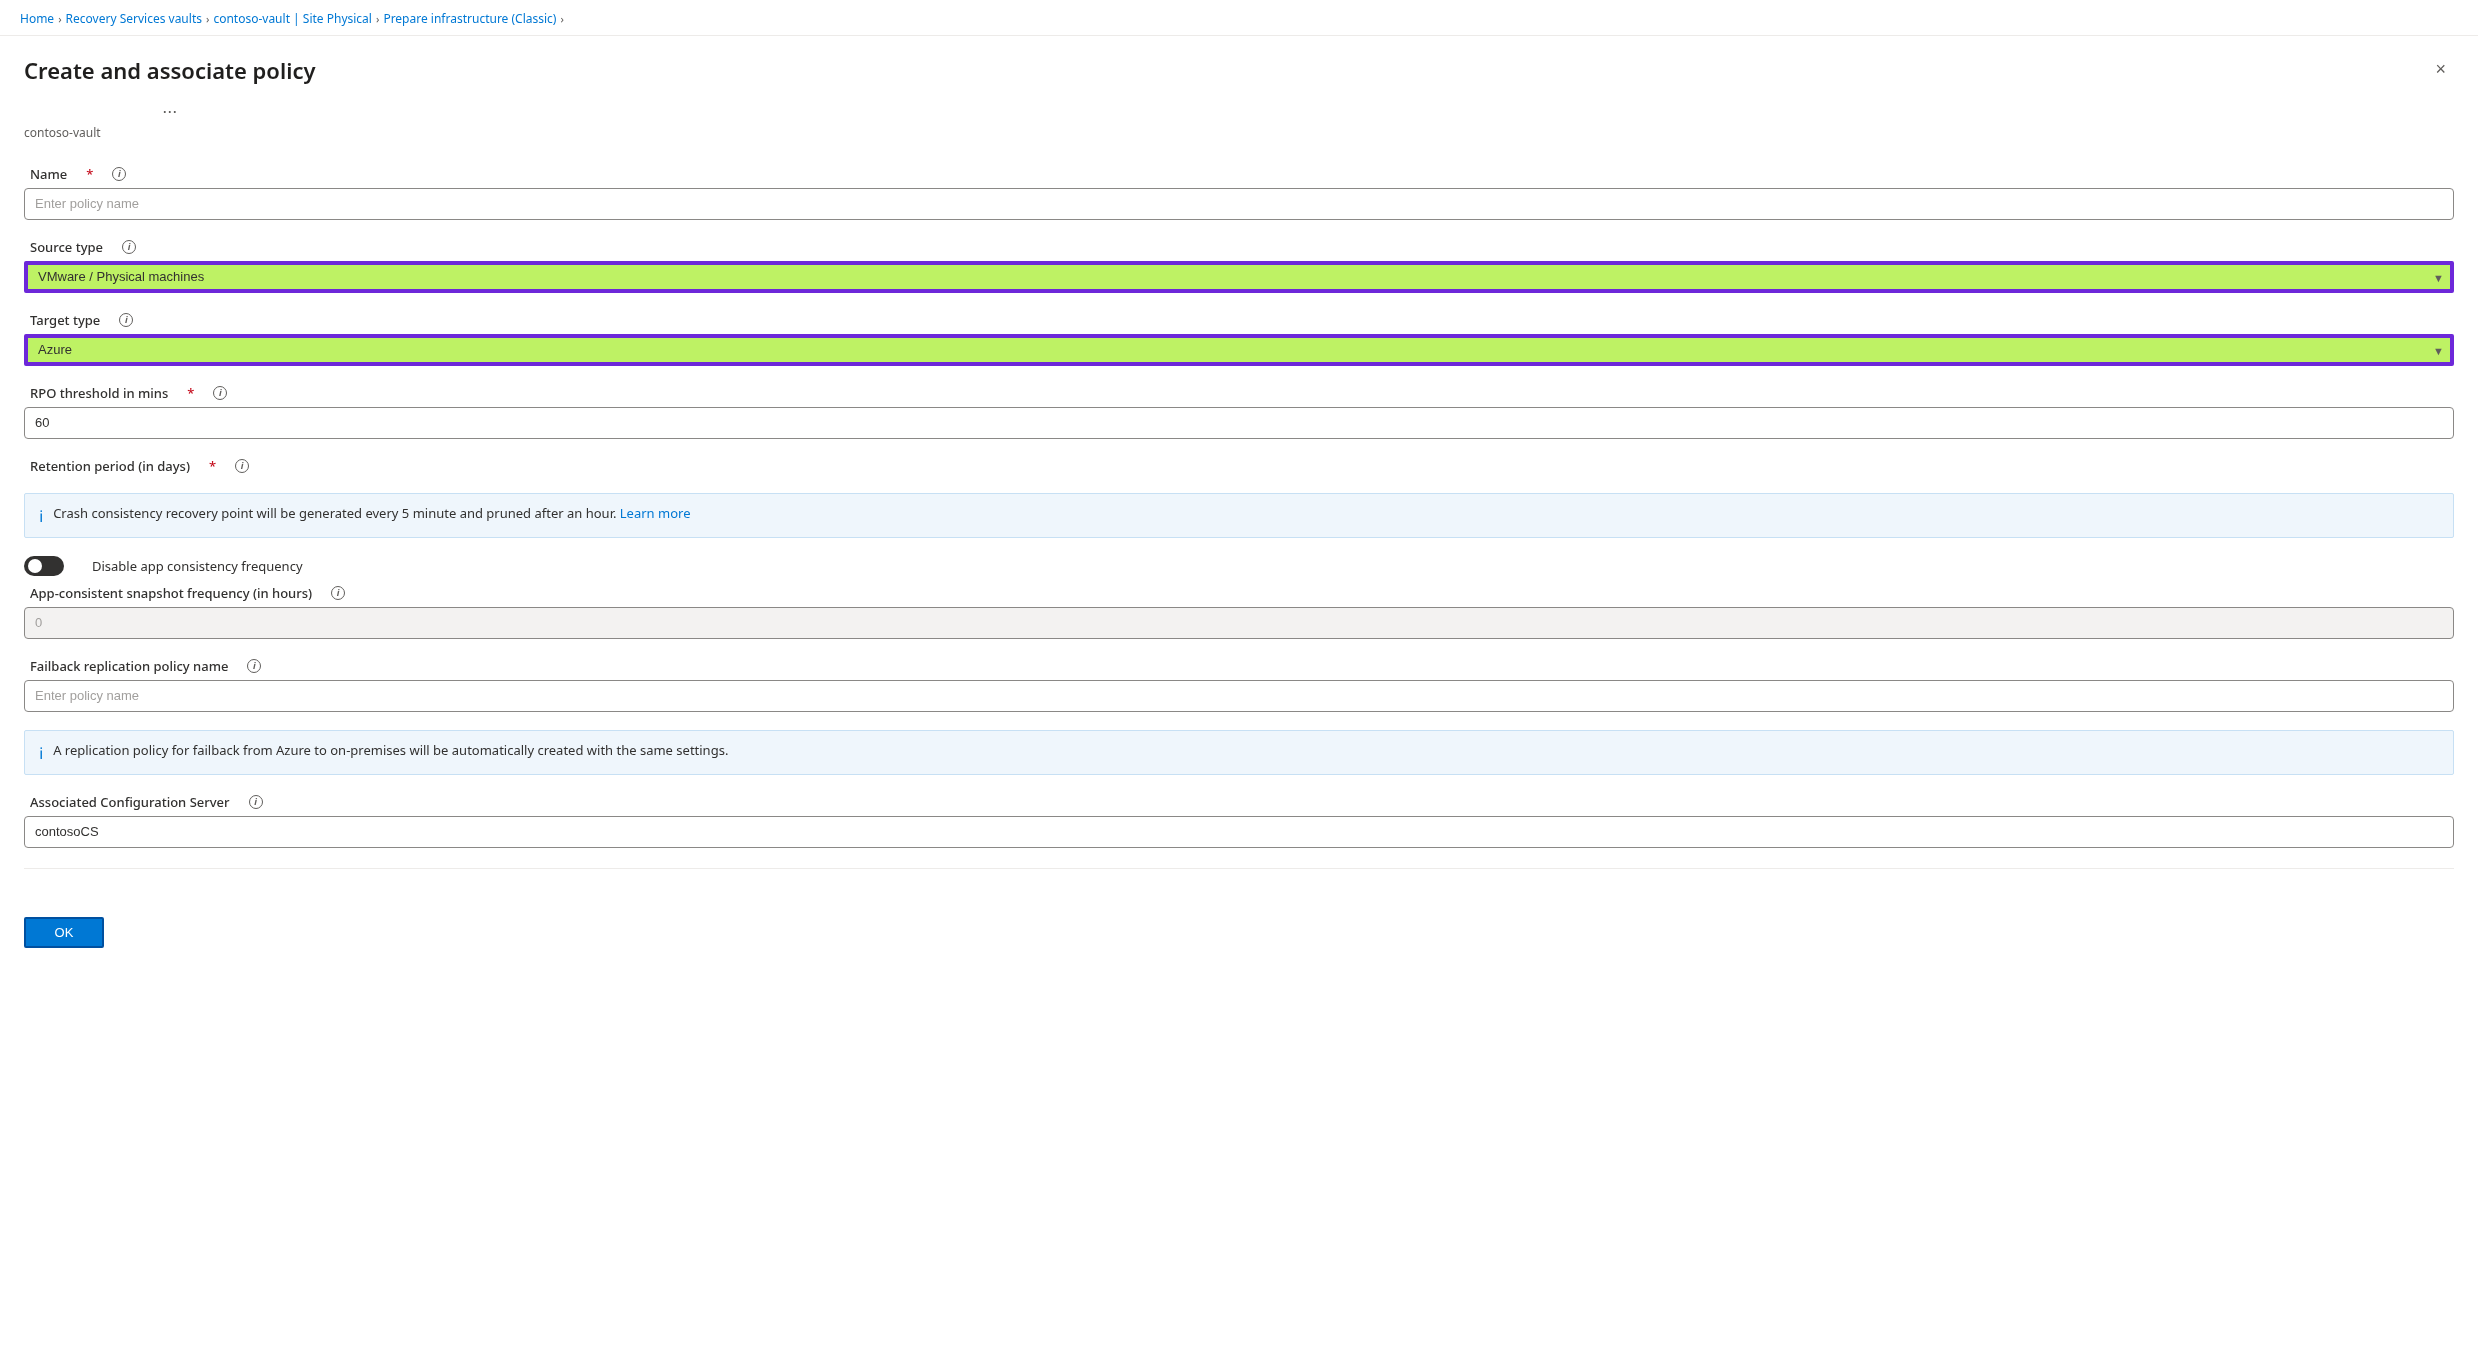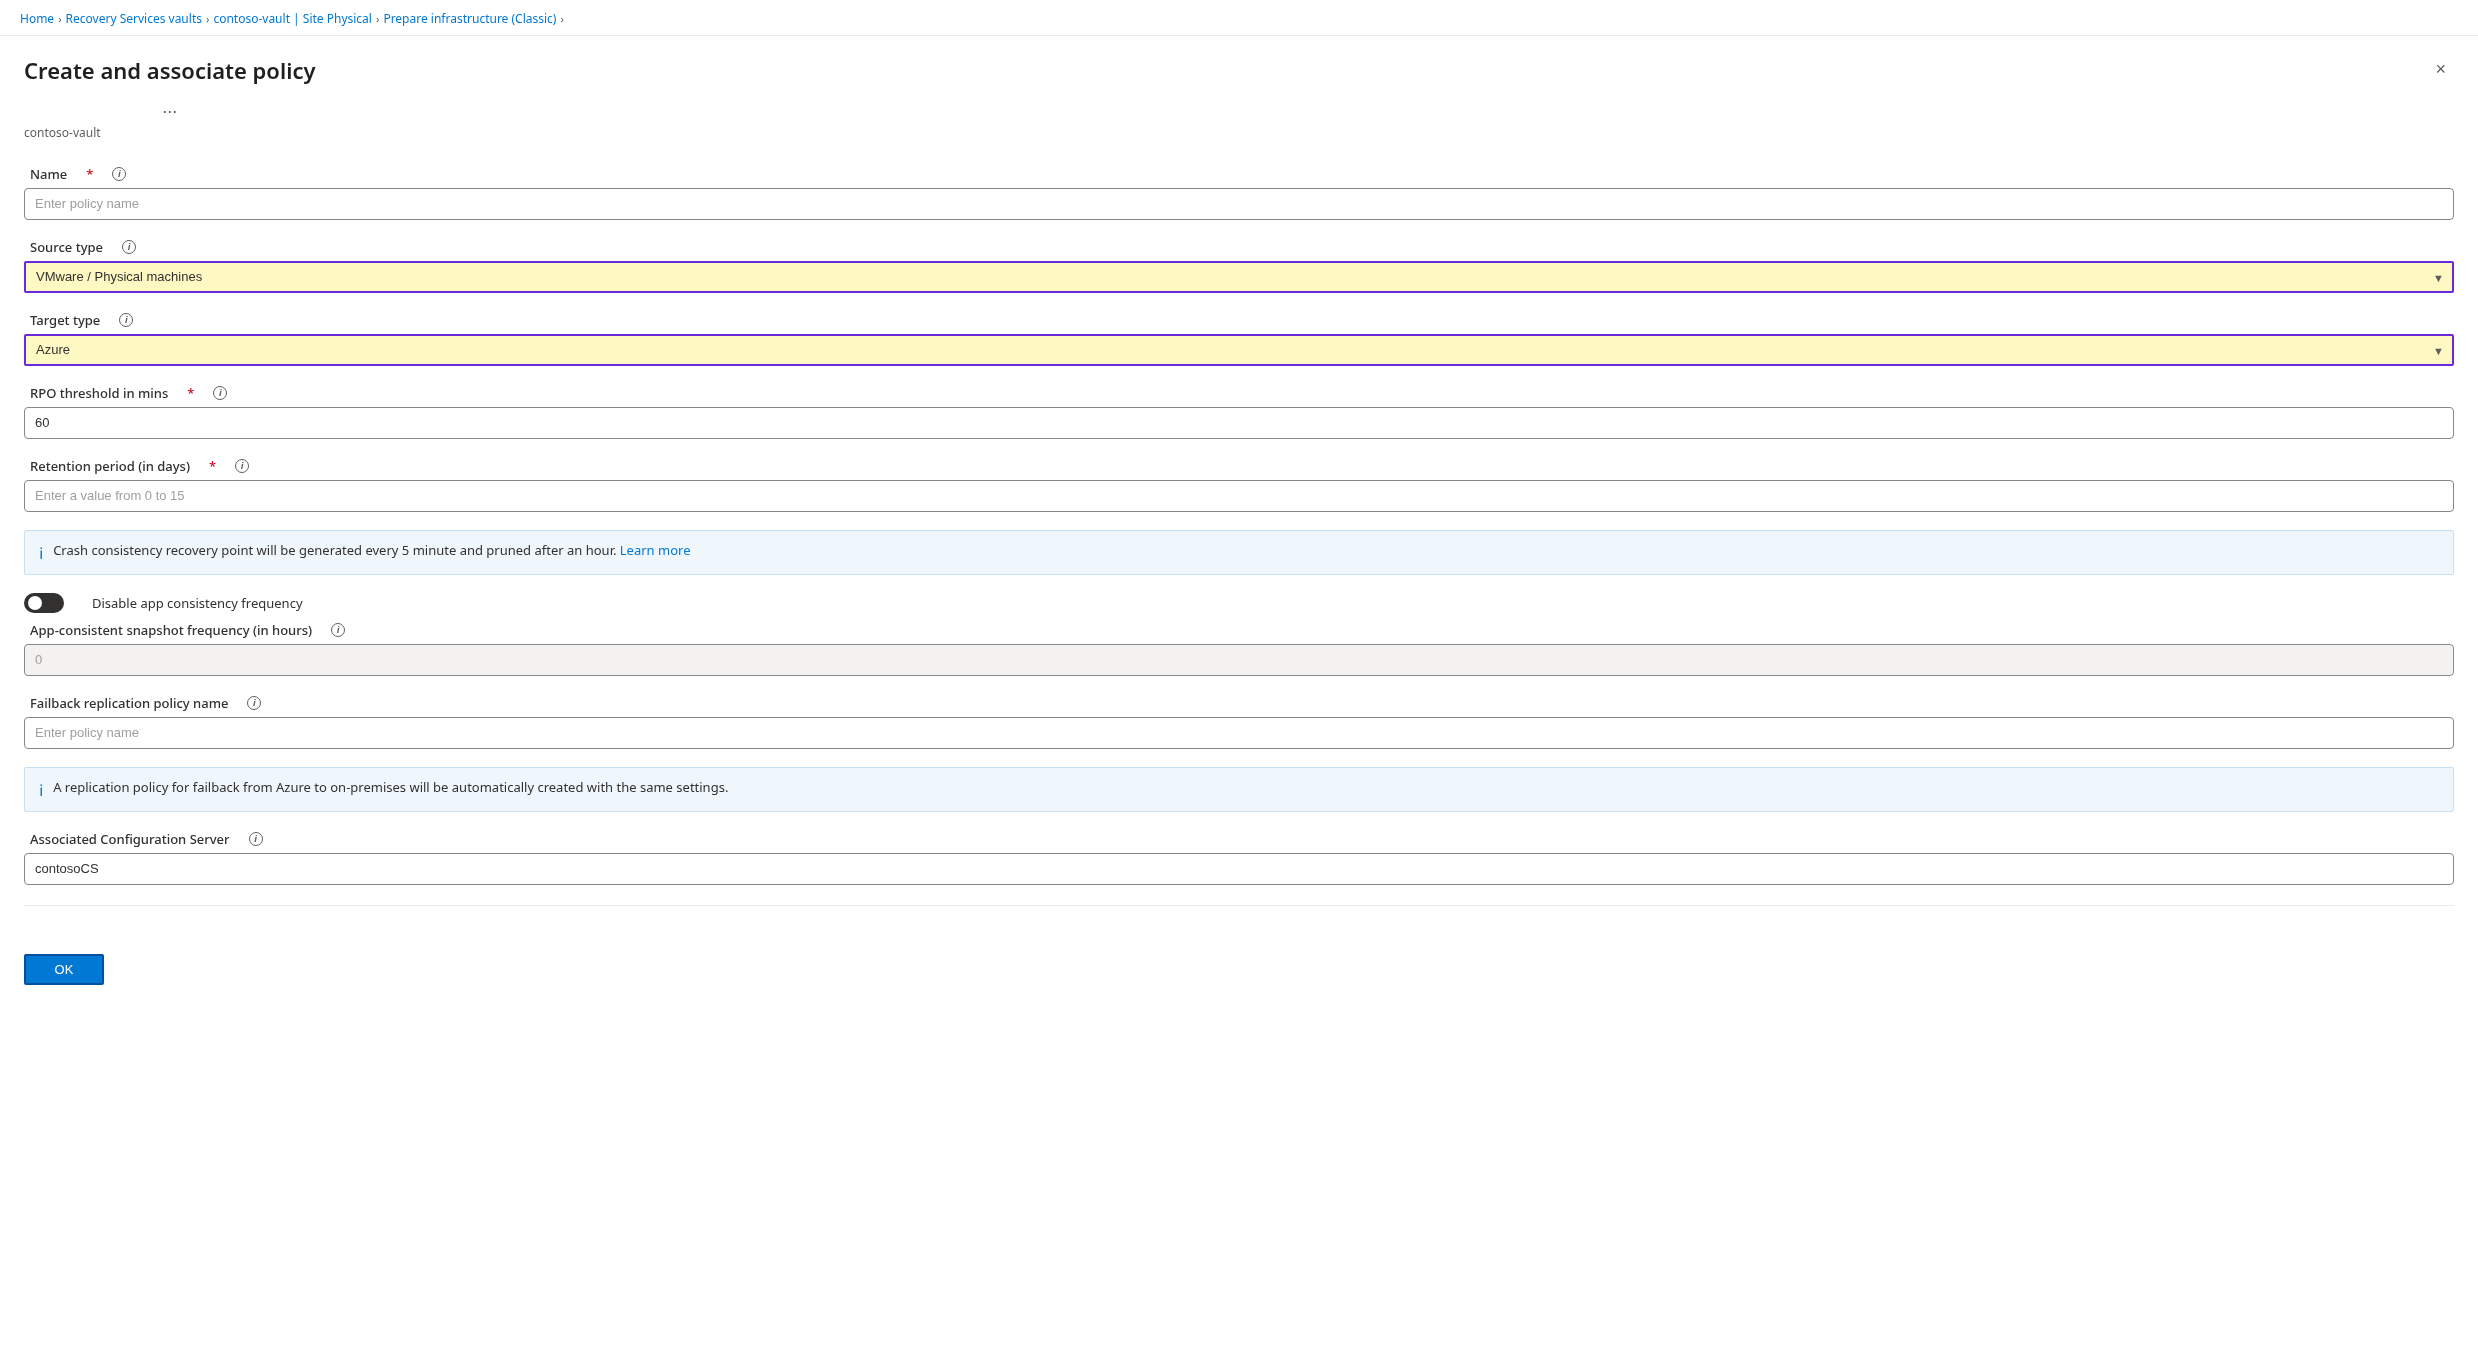--- a/index.html
+++ b/index.html
@@ -126,25 +126,25 @@
       cursor: not-allowed;
     }
     .form-select-wrapper {
       position: relative;
       width: 100%;
     }
     .form-select {
       width: 100%;
       height: 32px;
       padding: 0 32px 0 10px;
-      border: 2px solid #6d28d9;
-      border-radius: 2px;
-      font-size: 13px;
-      color: #323130;
-      background: #fef9c3;
+      border: 4px solid #6d28d9;
+      border-radius: 2px;
+      font-size: 13px;
+      color: #323130;
+      background: #bef264;
       appearance: none;
       -webkit-appearance: none;
       cursor: pointer;
       outline: none;
     }
     .select-chevron {
       position: absolute;
       right: 10px;
       top: 50%;
       transform: translateY(-50%);
@@ -307,21 +307,20 @@
       </div>
       <input type="text" class="form-input" value="60" style="">
     </div>
 
     <div class="field-group">
       <div class="field-label">
         <span>Retention period (in days)</span>
         <span class="required-star">*</span>
         <span class="info-icon">i</span>
       </div>
-      <input type="text" class="form-input" placeholder="Enter a value from 0 to 15" style="">
     </div>
 
     <div class="info-banner">
       <span class="info-banner-icon">ℹ</span>
       <span class="info-banner-text">
         <span>Crash consistency recovery point will be generated every 5 minute and pruned after an hour.</span>
         <a class="info-banner-link" href="#">Learn more</a>
       </span>
     </div>
 

